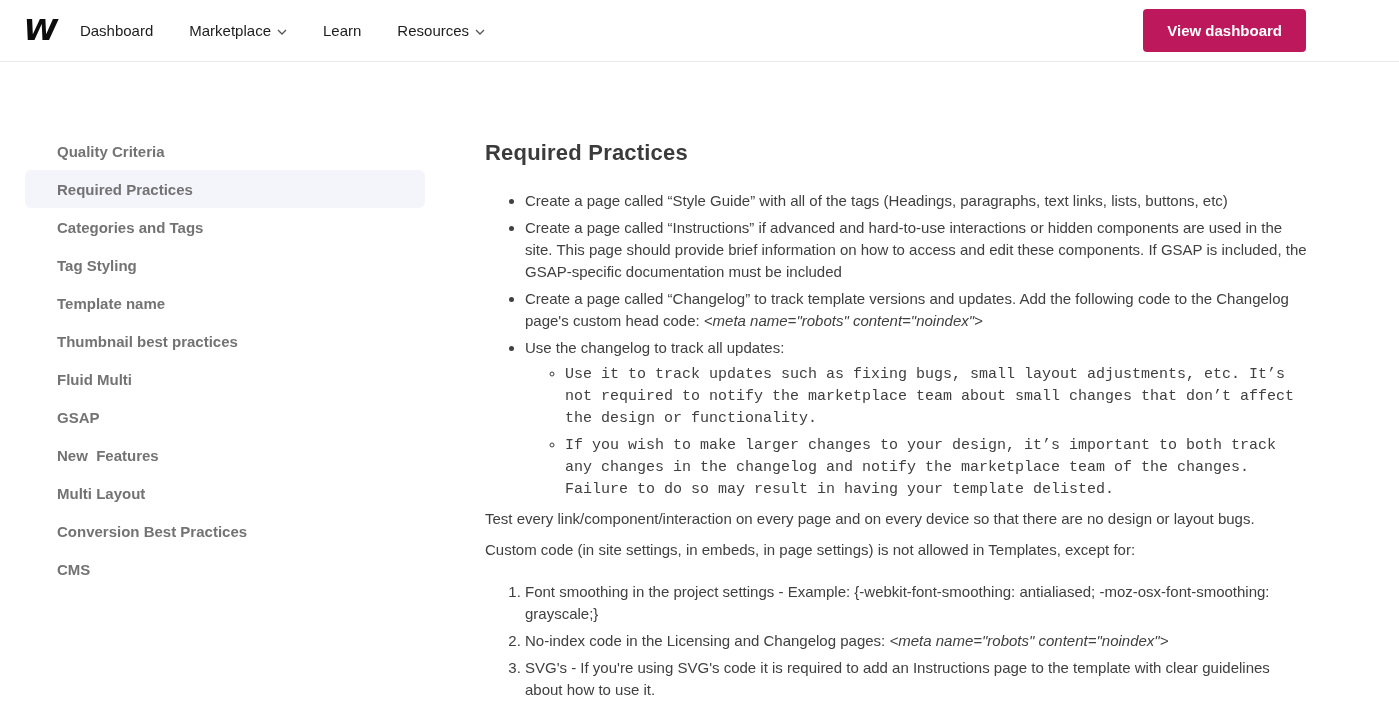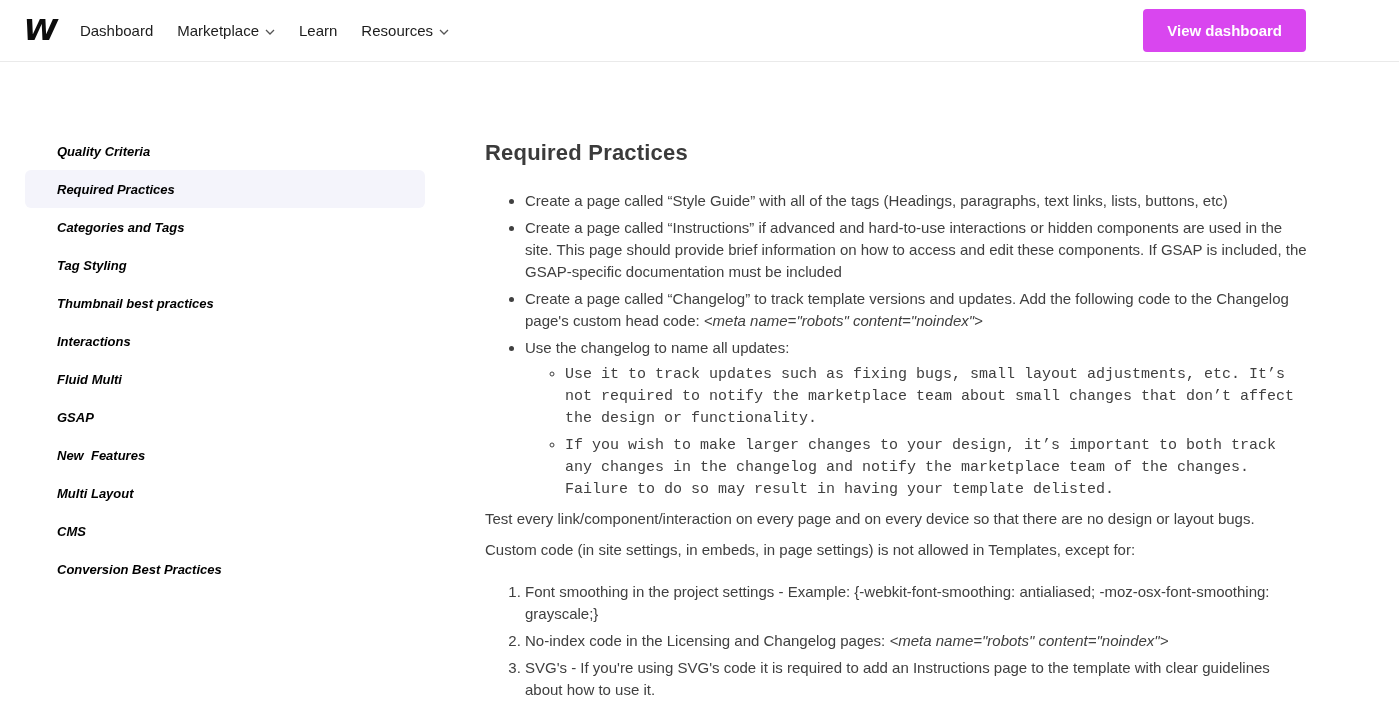--- a/index.html
+++ b/index.html
@@ -20,21 +20,21 @@
     background:#fff;
   }
   .logo {
     font-family:"DejaVu Sans", sans-serif;
     font-weight:900; font-style:italic;
     font-size:28px; color:#0d0d0d;
     margin-right:24px; line-height:1;
     transform:scaleX(1.1);
     user-select:none;
   }
-  .nav-items { display:flex; align-items:center; gap:24px; }
+  .nav-items { display:flex; align-items:center; gap:36px; }
   .nav-item {
     display:flex; align-items:center; gap:6px;
     font-size:15px; color:#1c1c1c; cursor:pointer;
     white-space:nowrap;
   }
   .chev { display:block; margin-top:2px; }
   .cta {
     margin-left:auto;
     border:none; border-radius:4px;
     color:#ffffff; font-family:"Liberation Sans",sans-serif;
@@ -45,22 +45,22 @@
   
   .layout { display:flex; align-items:flex-start; }
   aside {
     width:400px; flex-shrink:0;
     margin:70px 0 0 25px;
   }
   .side-item {
     height:38px; display:flex; align-items:center;
     padding:0 16px 0 32px;
     border-radius:6px;
-    font-size:13px; font-weight:600; color:#000000;
-    cursor:pointer; white-space:pre;font-style:italic;
+    font-size:15px; font-weight:600; color:#737373;
+    cursor:pointer; white-space:pre;
   }
   main {
     margin:78px 0 0 60px;
     width:822px;
     font-size:15px; line-height:22px; color:#404040;
   }
   h1 {
     margin:0 0 24px 0;
     font-size:22px; line-height:26px; font-weight:700;
     color:#3b3b3b; letter-spacing:0.2px;
@@ -94,45 +94,45 @@
       <div class="nav-item">
         <span>Learn</span>
       </div>
       <div class="nav-item">
         <span>Resources</span>
         <svg class="chev" width="10" height="6" viewBox="0 0 10 6">
           <path d="M1 1l4 4 4-4" fill="none" stroke="#555" stroke-width="1.3"></path>
         </svg>
       </div>
     </nav>
-  <button class="cta" style="background: #d946ef;">View dashboard</button>
+  <button class="cta" style="background: #be185d;">View dashboard</button>
 </header>
 
 <div class="layout">
   <aside id="sidebar">
       <div class="side-item">Quality Criteria</div>
       <div class="side-item" style="background: rgb(244, 244, 251);">Required Practices</div>
       <div class="side-item">Categories and Tags</div>
       <div class="side-item">Tag Styling</div>
+      <div class="side-item">Template name</div>
       <div class="side-item">Thumbnail best practices</div>
-      <div class="side-item">Interactions</div>
       <div class="side-item">Fluid Multi</div>
       <div class="side-item">GSAP</div>
       <div class="side-item">New  Features</div>
       <div class="side-item">Multi Layout</div>
+      <div class="side-item">Conversion Best Practices</div>
       <div class="side-item">CMS</div>
-      <div class="side-item">Conversion Best Practices</div>
     </aside>
   <main>
     <h1>Required Practices</h1>
     <ul class="bullets" id="bullets">
         <li><span class="seg-normal">Create a page called “Style Guide” with all of the tags (Headings, paragraphs, text links, lists, buttons, etc)</span></li>
         <li><span class="seg-normal">Create a page called “Instructions” if advanced and hard-to-use interactions or hidden components are used in the site. This page should provide brief information on how to access and edit these components. If GSAP is included, the GSAP-specific documentation must be included</span></li>
         <li><span class="seg-normal">Create a page called “Changelog” to track template versions and updates. Add the following code to the Changelog page's custom head code: </span><span class="seg-italic">&lt;meta name="robots" content="noindex"&gt;</span></li>
-        <li><span class="seg-normal">Use the changelog to name all updates:</span><ul class="sub">
+        <li><span class="seg-normal">Use the changelog to track all updates:</span><ul class="sub">
             <li><span class="seg-normal">Use it to track updates such as fixing bugs, small layout adjustments, etc. It’s not required to notify the marketplace team about small changes that don’t affect the design or functionality.</span></li>
             <li><span class="seg-normal">If you wish to make larger changes to your design, it’s important to both track any changes in the changelog and notify the marketplace team of the changes. Failure to do so may result in having your template delisted.</span></li>
           </ul></li>
       </ul>
     <div class="paras" id="paras">
         <p><span class="seg-normal">Test every link/component/interaction on every page and on every device so that there are no design or layout bugs.</span></p>
         <p><span class="seg-bold">Custom code (in site settings, in embeds, in page settings) is not allowed in Templates,</span><span class="seg-normal"> except for:</span></p>
       </div>
     <ol class="numbered" id="numbered">
         <li><span class="seg-normal">Font smoothing in the project settings - Example: {-webkit-font-smoothing: antialiased; -moz-osx-font-smoothing: grayscale;}</span></li>

